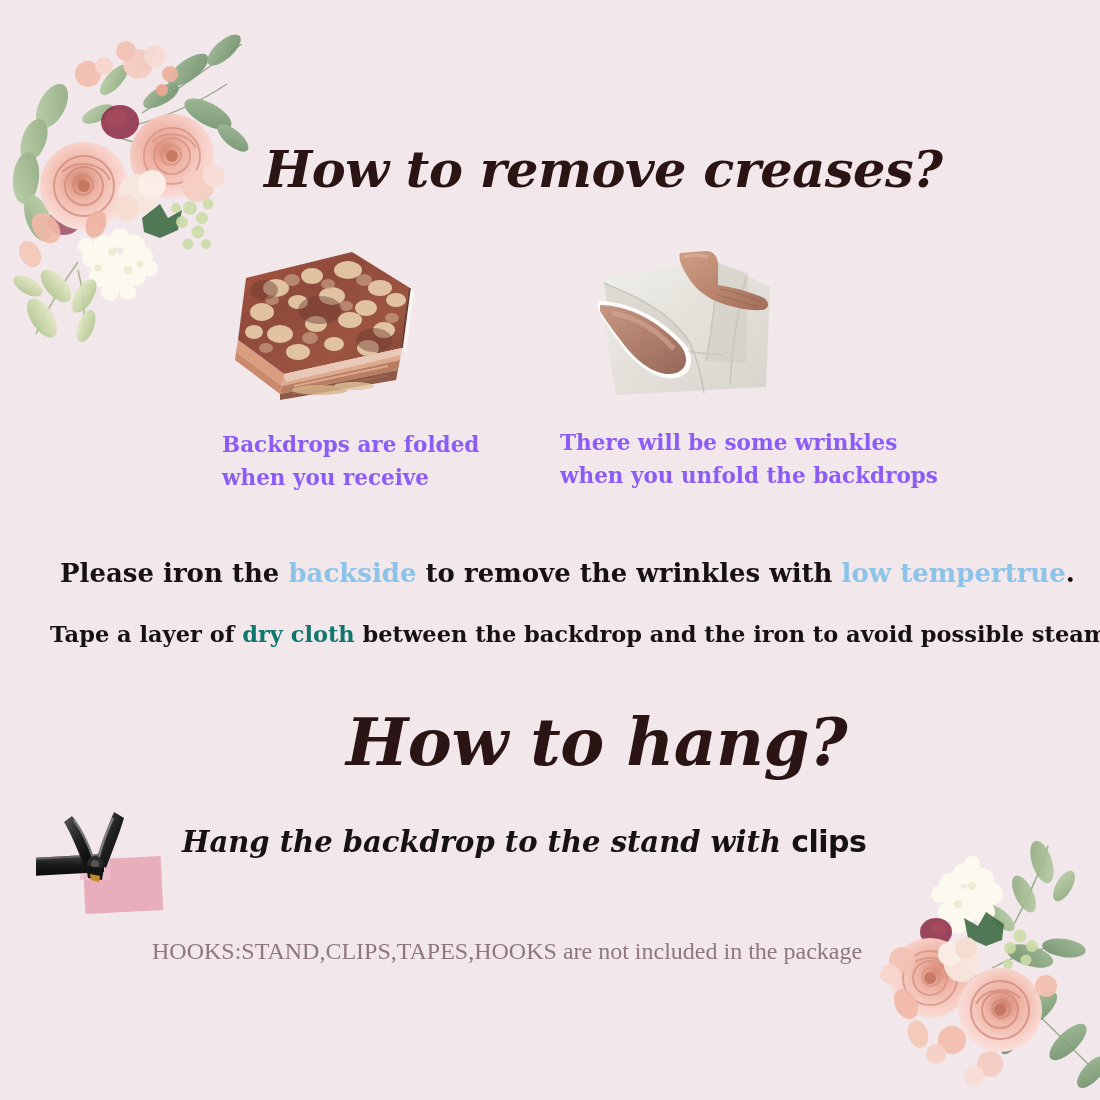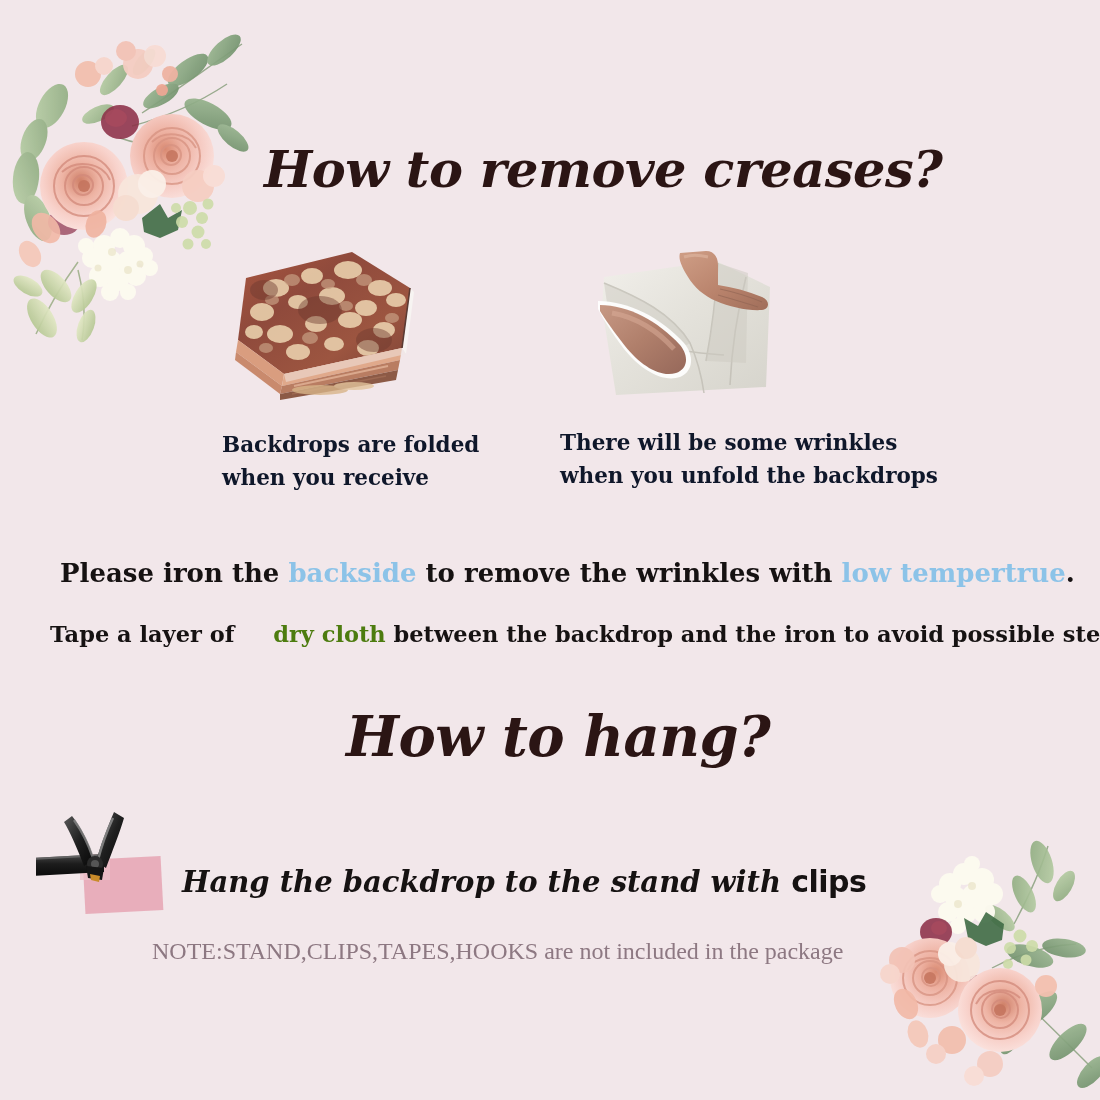--- a/index.html
+++ b/index.html
@@ -21,63 +21,62 @@
   .heading {
     position:absolute;
     color:#2b1514;
     font-family:"DejaVu Serif", serif;
     font-weight:bold;
     font-style:italic;
     letter-spacing:-0.5px;
     white-space:nowrap;
   }
   .heading-creases { left:264px; top:139px; font-size:51px; }
-  .heading-hang    { left:346px; top:703px; font-size:56px; }
+  .heading-hang    { left:346px; top:703px; font-size:66px; }
 
   
   .photo { position:absolute; }
   .photo-folded { left:224px; top:240px; width:192px; height:160px; }
   .photo-hand   { left:598px; top:243px; width:178px; height:156px; }
 
   
   .caption {
     position:absolute;
-    color:#0f172a;
+    color:#8b5cf6;
     font-family:"DejaVu Serif", serif;
     font-weight:bold;
     font-size:21.5px;
     line-height:33px;
     white-space:pre-line;
   }
   .caption-left  { left:222px; top:428px; }
   .caption-right { left:560px; top:426px; }
 
   
   .instr {
     position:absolute;
     color:#161212;
     font-family:"DejaVu Serif", serif;
     font-weight:bold;
     white-space:nowrap;
   }
   .instr-1 { left:60px; top:558px; font-size:26px; }
   .instr-2 { left:50px; top:621px; font-size:22.5px; }
   .hl-blue { color:#8cc3e8; }
-  .hl-sage { color:#4d7c0f;margin-left:31px; }
+  .hl-sage { color:#0f766e; }
 
   
   .hang-line {
     position:absolute;
     color:#161212;
     font-family:"DejaVu Serif", serif;
     font-weight:bold;
     font-style:italic;
     font-size:29px;
     white-space:nowrap;
-    margin-top:40px;
   }
   .hang-1 { left:182px; top:824px; }
   .hang-2 { left:182px; top:872px; }
   .emph {
     font-family:"DejaVu Sans", sans-serif;
     font-style:normal;
     font-weight:bold;
     font-size:30px;
     letter-spacing:-0.5px;
   }
@@ -506,15 +505,15 @@
     <circle cx="59" cy="58" r="8" fill="#2a2a2a"></circle>
     <circle cx="59" cy="58" r="4" fill="#555"></circle>
 
     <path d="M50 60 L68 62 L66 74 L52 72 Z" fill="#151515"></path>
     <path d="M54 68 L64 70 L63 76 L55 74 Z" fill="#c98b2a"></path>
   </svg>
 
   <div class="hang-line hang-1"><span>Hang the backdrop to the stand with </span><span class="emph">clips</span></div>
 
 
-  <div class="note">NOTE:STAND,CLIPS,TAPES,HOOKS are not included in the package</div>
+  <div class="note">HOOKS:STAND,CLIPS,TAPES,HOOKS are not included in the package</div>
 
 </div>
 
 </body></html>

